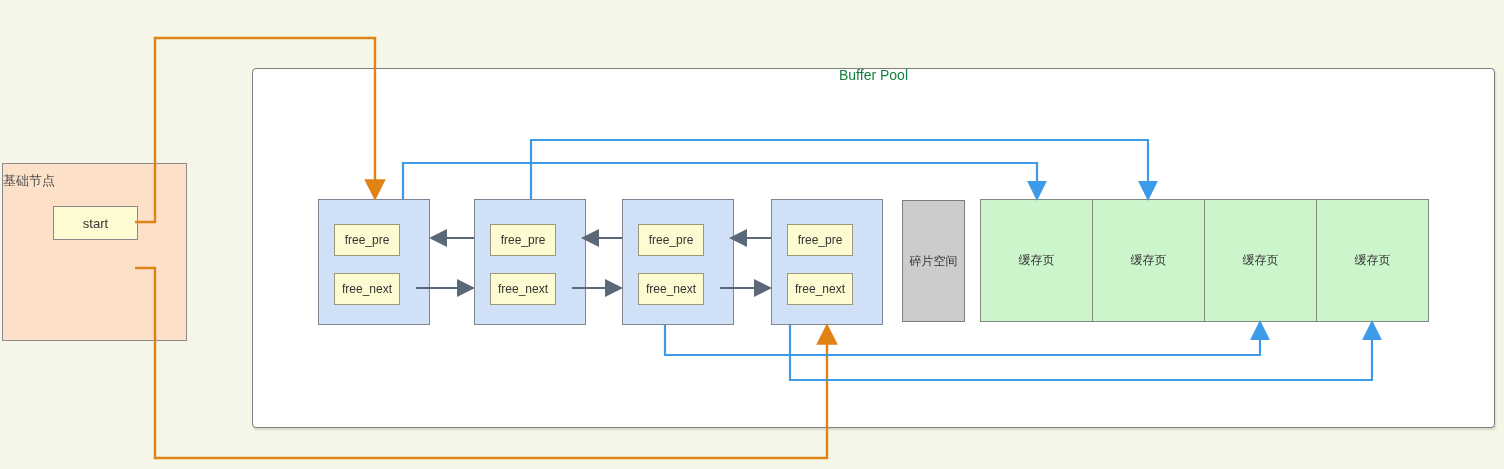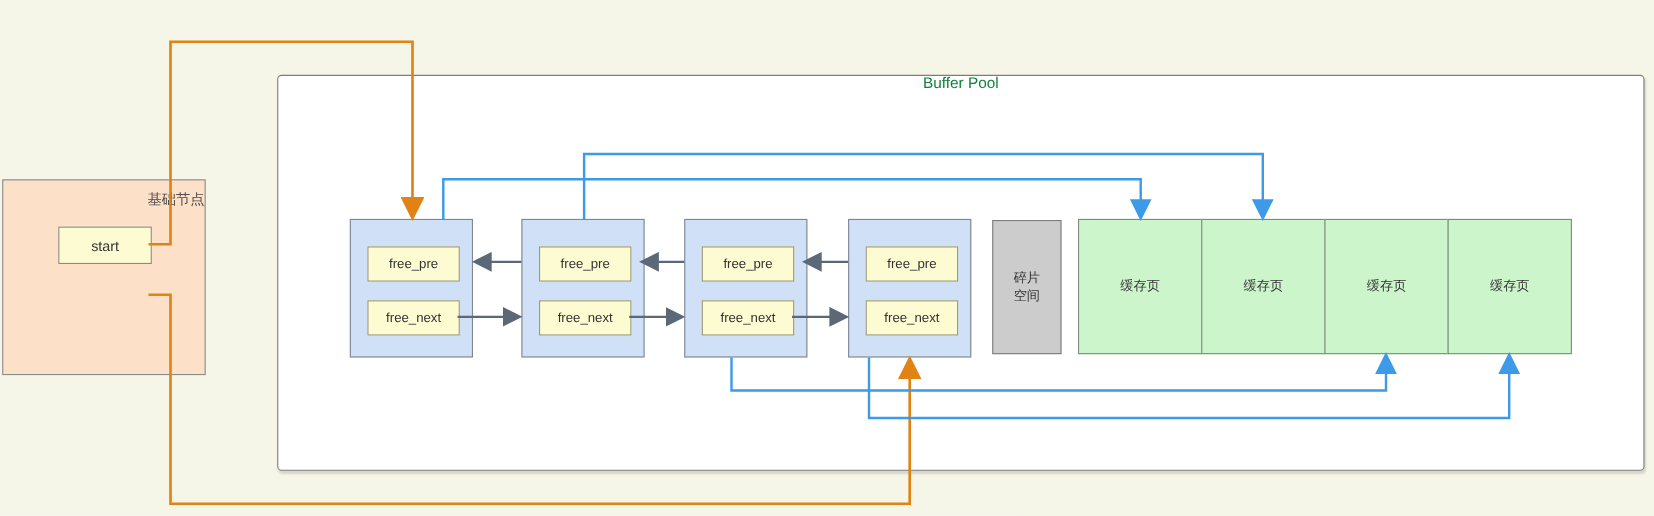--- a/index.html
+++ b/index.html
@@ -12,21 +12,21 @@
   }
   #stage{position:absolute;left:0;top:0;width:1504px;height:469px;}
   svg#wires{position:absolute;left:0;top:0;width:1504px;height:469px;pointer-events:none;}
 
   
   .base-panel{
     position:absolute;left:2px;top:163px;width:185px;height:178px;
     background:#fce0c8;border:1px solid #8a8a8a;box-sizing:border-box;
   }
   .base-title{
-    position:absolute;left:0;top:8px;width:100%;text-align:right;
+    position:absolute;left:0;top:8px;width:100%;text-align:left;
     font-size:13px;color:#4d4d4d;
   }
   .base-field{
     position:absolute;left:50px;width:85px;height:34px;
     background:#fcfbd2;border:1px solid #8a8a8a;box-sizing:border-box;
     display:flex;align-items:center;justify-content:center;
     font-size:13px;color:#333;
   }
   .bf1{top:42px;} .bf2{top:92px;} .bf3{top:133px;}
 
@@ -40,33 +40,33 @@
     position:absolute;left:0;top:-2px;width:100%;text-align:center;
     font-size:14px;color:#15803d;
   }
 
   
   .fnode{
     position:absolute;top:199px;width:112px;height:126px;
     background:#cfe0f7;border:1px solid #7d8793;box-sizing:border-box;
   }
   .fslot{
-    position:absolute;left:15px;width:84px;height:32px;
+    position:absolute;left:15px;width:66px;height:32px;
     background:#fcfbd2;border:1px solid #9a9a7a;box-sizing:border-box;
     display:flex;align-items:center;justify-content:center;
     font-size:12px;color:#333;white-space:nowrap;
   }
   .slot-pre{top:24px;} .slot-next{top:73px;}
   .n1{left:318px;} .n2{left:474px;} .n3{left:622px;} .n4{left:771px;}
 
   
   .frag{
     position:absolute;left:902px;top:200px;width:63px;height:122px;
     background:#cccccc;border:1px solid #7d7d7d;box-sizing:border-box;
-    display:flex;flex-direction:column;align-items:center;justify-content:center;
+    display:flex;align-items:center;justify-content:center;
     font-size:12px;color:#333;line-height:17px;
   }
 
   
   .pages{
     position:absolute;left:980px;top:199px;height:140px;display:flex;
   }
   .page{
     width:113px;height:123px;background:#ccf5cc;
     border:1px solid #7d8a7d;box-sizing:border-box;margin-left:-1px;

